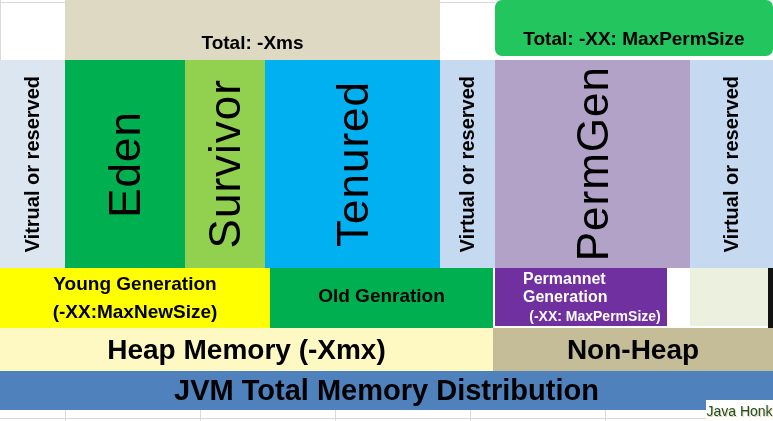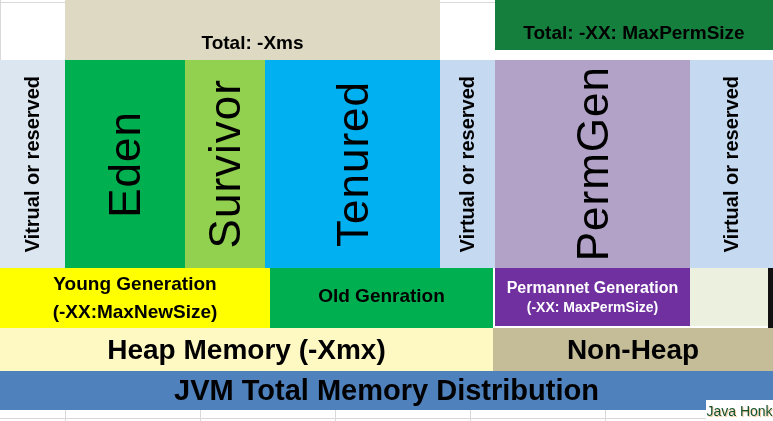--- a/index.html
+++ b/index.html
@@ -10,21 +10,21 @@
     overflow:hidden;
     font-family:"Liberation Sans", sans-serif;
     color:#000;
   }
   .blk{position:absolute;box-sizing:border-box;}
   .center{display:flex;align-items:center;justify-content:center;}
   .bottom{display:flex;align-items:flex-end;justify-content:center;}
   
   .total-bar{font-weight:bold;font-size:19px;padding-bottom:6px;}
   .tan-total{left:65px;top:0;width:375px;height:60px;background:#DDD9C3;}
-  .red-total{left:495px;top:0;width:278px;height:50px;background:#15803d;}
+  .red-total{left:495px;top:0;width:278px;height:56px;background:#22c55e;border-radius:7px;}
   
   .col{top:60px;height:208px;}
   .vtext{
     writing-mode:vertical-rl;
     transform:rotate(180deg);
     white-space:nowrap;
   }
   .vsmall{font-size:20px;font-weight:bold;}
   .vbig{font-size:44px;font-weight:400;letter-spacing:1px;}
   .c-virt-l{left:0;width:65px;background:#DCE6F1;}
@@ -33,22 +33,22 @@
   .c-ten{left:265px;width:175px;background:#00B0F0;}
   .c-virt-m{left:440px;width:55px;background:#C5D9F1;}
   .c-perm{left:495px;width:195px;background:#B2A2C7;}
   .c-virt-r{left:690px;width:83px;background:#C5D9F1;}
   
   .gen{top:268px;height:60px;}
   .g-young{left:0;width:270px;background:#FFFF00;flex-direction:column;gap:2px;
            font-weight:bold;font-size:19px;line-height:1.35;}
   .g-old{left:270px;width:223px;background:#00B050;font-weight:bold;font-size:19px;
          align-items:center;padding-bottom:5px;}
-  .g-perm{left:495px;width:195px;height:58px;background:#7030A0;color:#ffffff;
-          flex-direction:column;font-weight:bold;}
+  .g-perm{left:495px;width:172px;height:58px;background:#7030A0;color:#ffffff;
+          flex-direction:column;font-weight:bold;padding-left:28px;}
   .g-perm .l1{font-size:16px;}
   .g-perm .l2{font-size:14px;margin-top:2px;}
   .g-reserved{left:690px;width:78px;height:58px;background:#EBF1DE;}
   .g-edge{left:768px;top:268px;width:5px;height:60px;background:#111111;}
   
   .mem{top:328px;height:43px;font-weight:bold;font-size:28px;}
   .m-heap{left:0;width:493px;background:#fef9c3;}
   .m-nonheap{left:493px;width:280px;background:#C4BD97;}
   
   .jvm{left:0;top:371px;width:773px;height:39px;background:#4F81BD;

